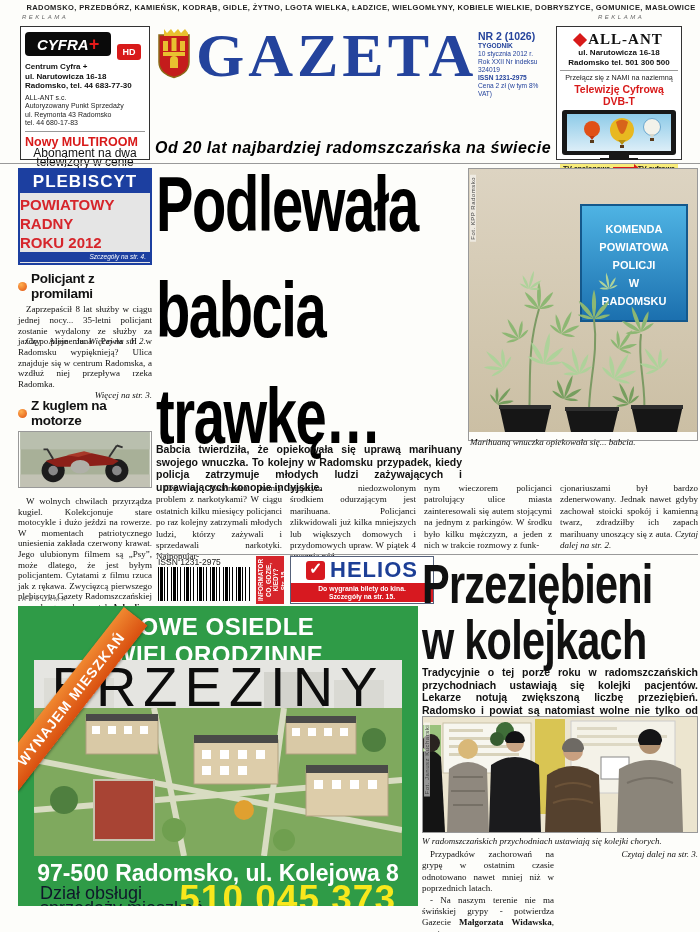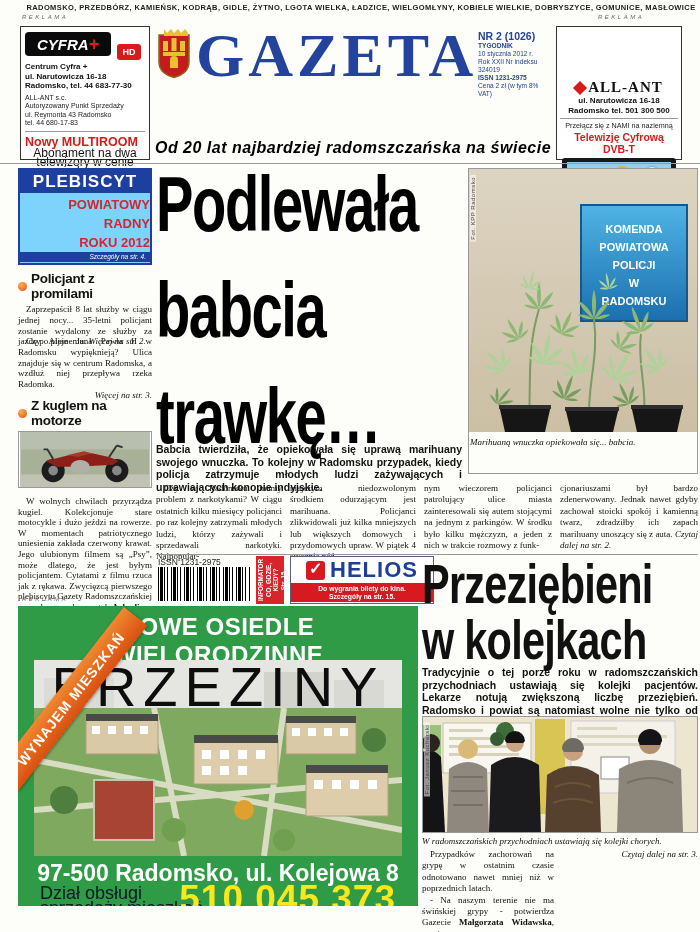--- a/index.html
+++ b/index.html
@@ -21,32 +21,32 @@
   .divline{border-top:1px solid #999;margin:3px 0;}
   .multiroom{color:#d81a1a;font-weight:bold;font-size:12.5px;text-align:left;}
   .abo{font-size:12px;text-align:center;line-height:9px;}
   
   .gz-title{font-family:"Liberation Serif",serif;font-weight:bold;color:#24439c;}
   .issue{color:#24439c;text-align:left;font-size:6.6px;line-height:8px;}
   .issue .nr{font-size:10.5px;font-weight:bold;line-height:12px;}
   .issue .tyg{font-weight:bold;}
   .slogan{color:#000000;font-weight:bold;font-style:italic;font-size:16px;text-align:center;letter-spacing:.5px;}
   
-  .allant-row{display:flex;align-items:center;justify-content:center;gap:3px;margin-top:48px;}
+  .allant-row{display:flex;align-items:center;justify-content:center;gap:3px;}
   .diamond{width:10px;height:10px;background:#d81a1a;transform:rotate(45deg);}
   .allant-name{font-family:"Liberation Serif",serif;font-weight:bold;font-size:15px;letter-spacing:1px;}
   .tvstrip{background:#f8ec7a;display:flex;align-items:center;justify-content:space-between;
     font-size:7px;font-weight:bold;padding:0 3px;height:12px;}
   .arrow{flex:1;height:3px;background:#d81a1a;margin:0 3px;position:relative;}
   .arrow:after{content:"";position:absolute;right:-5px;top:-3.5px;border-left:6px solid #d81a1a;
     border-top:5px solid transparent;border-bottom:5px solid transparent;}
   
-  .pleb{border:2px solid #1c3fa0;background:#7dd3fc;box-sizing:border-box;}
+  .pleb{border:2px solid #1c3fa0;background:#e5e5e5;box-sizing:border-box;}
   .pleb-h{background:#1c3fa0;color:#fff;font-weight:bold;font-size:17px;text-align:center;height:23px;line-height:23px;letter-spacing:1px;}
-  .pleb-l{color:#d6252b;font-weight:bold;font-size:13px;text-align:right;line-height:19px;}
+  .pleb-l{color:#d6252b;font-weight:bold;font-size:15px;text-align:left;line-height:19px;}
   .pleb-f{background:#1c3fa0;color:#fff;font-size:6.5px;font-style:italic;text-align:right;padding-right:4px;height:10px;line-height:10px;}
   
   .story-h{display:flex;align-items:center;gap:4px;font-weight:bold;font-size:13.5px;letter-spacing:-.3px;}
   .bullet{width:9px;height:9px;border-radius:50%;background:radial-gradient(circle at 35% 30%,#ffb050,#e05010);flex:0 0 9px;}
   .stxt{font-family:"Liberation Serif",serif;font-size:9px;line-height:10.8px;text-align:justify;margin:0;}
   .stxt .ind{display:inline-block;width:8px;}
   .more{font-style:italic;}
   .more-r{display:block;text-align:right;font-style:italic;}
   
   .hl{font-weight:bold;color:#000;line-height:85px;}
@@ -220,21 +220,21 @@
       <i class="more">Więcej na str. 5.</i></p>
   </div>
   <div class="abs reklama" style="left:22px;top:596px">REKLAMA</div>
 
   <div class="abs hl" style="left:156px;top:162px;width:310px;">
     <span class="hl-line">Podlewała</span><br>
     <span class="hl-line">babcia</span><br>
     <span class="hl-line">trawkę…</span>
   </div>
 
-  <div class="abs photo" style="left:468px;top:168px;width:230px;height:306px;">
+  <div class="abs photo" style="left:468px;top:168px;width:230px;height:273px;">
     <svg width="228" height="263" viewBox="0 0 228 263">
       <defs>
         <linearGradient id="wall" x1="0" y1="0" x2="0" y2="1">
             <stop offset="0" stop-color="#ddd4c2"></stop>
             <stop offset="1" stop-color="#cbbfa4"></stop>
           </linearGradient>
         <linearGradient id="sign" x1="0" y1="0" x2="0" y2="1">
             <stop offset="0" stop-color="#4fb4e4"></stop>
             <stop offset="1" stop-color="#1b6fae"></stop>
           </linearGradient>

